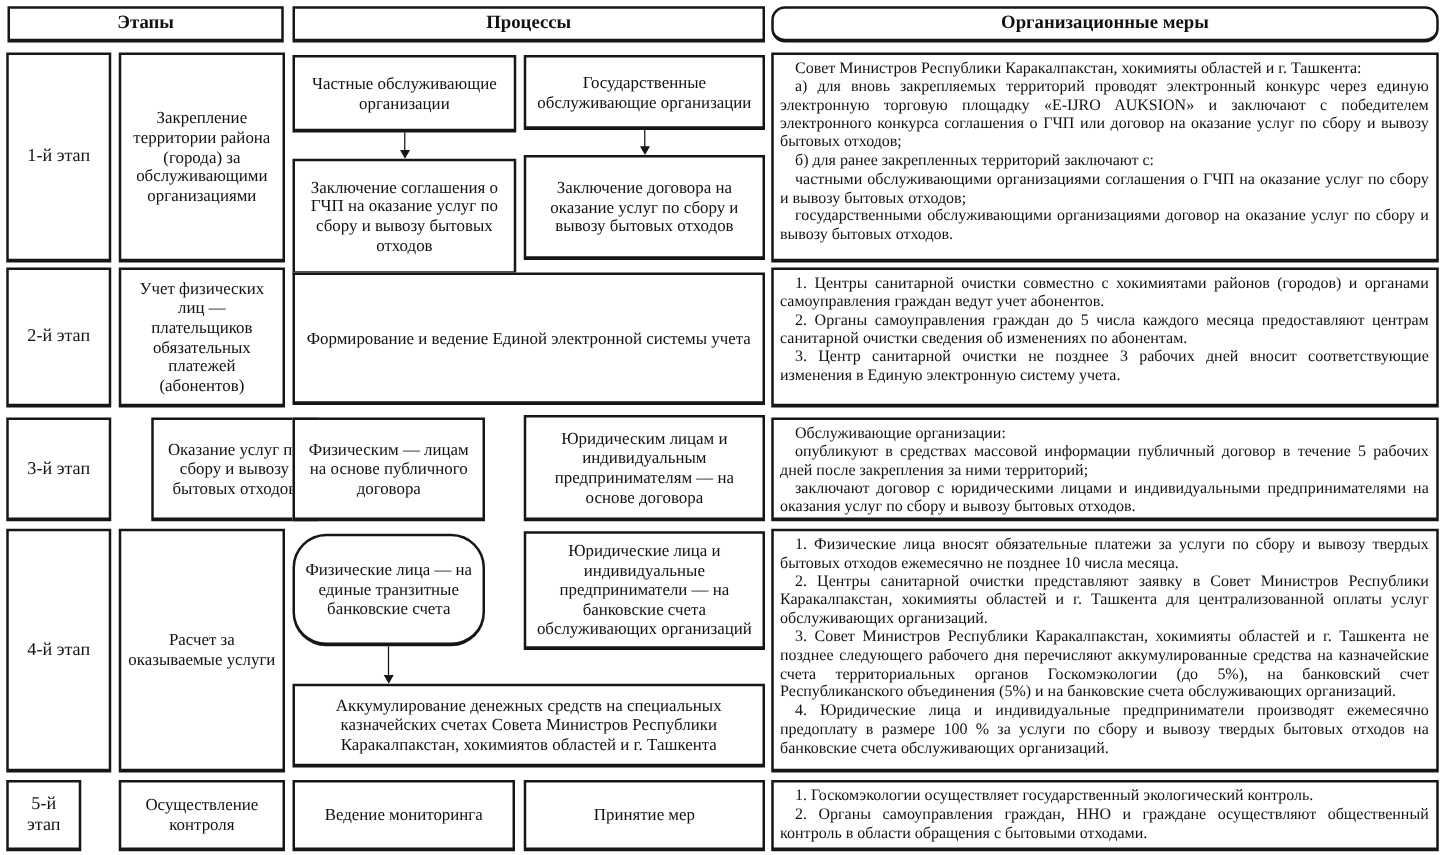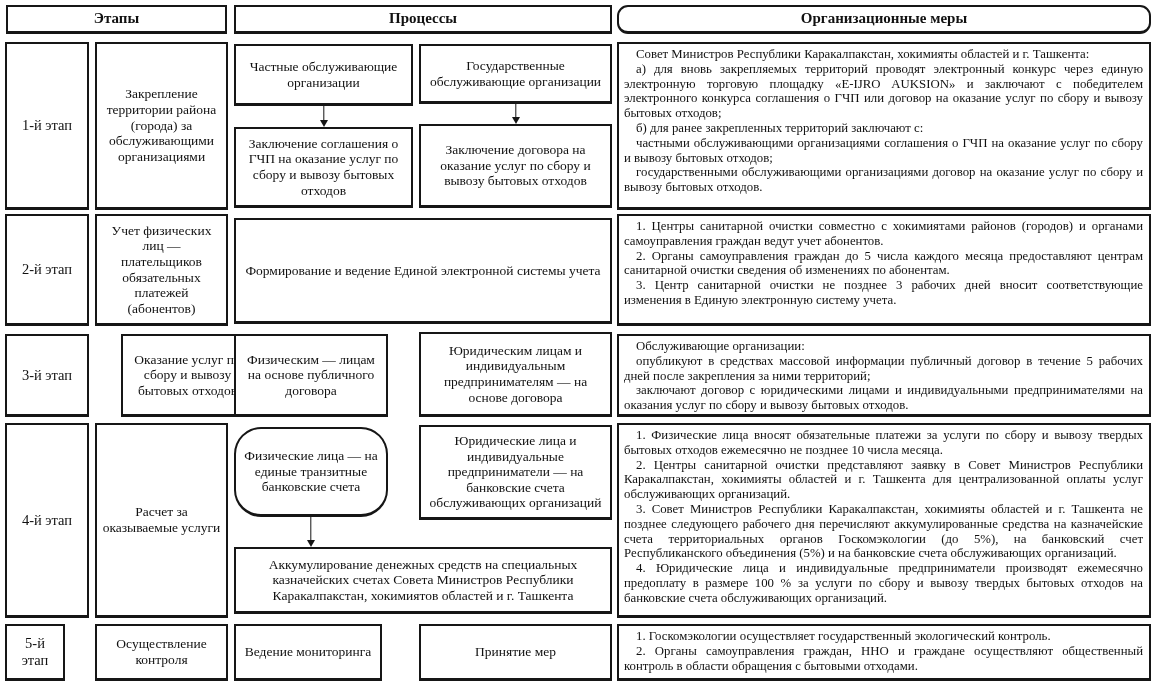--- a/index.html
+++ b/index.html
@@ -71,21 +71,21 @@
   <div class="box center" style="left:95px; top:42px; width:133px; height:168px;">
     <span>Закрепление территории района (города) за обслуживающими организациями</span>
   </div>
   <div class="box center" style="left:234px; top:44px; width:179px; height:62px;">
     <span>Частные обслуживающие организации</span>
   </div>
   <div class="arrow" style="left:234px; top:106px; width:179px; height:21px;">
     <div class="shaft"></div>
     <div class="head"></div>
   </div>
-  <div class="box center" style="left:234px; top:127px; width:179px; height:81px;">
+  <div class="box center" style="left:234px; top:127px; width:179px; height:93px;">
     <span>Заключение соглашения о ГЧП на оказание услуг по сбору и вывозу бытовых отходов</span>
   </div>
   <div class="box center" style="left:419px; top:44px; width:193px; height:60px;align-items:center;">
     <span>Государственные обслуживающие организации</span>
   </div>
   <div class="arrow" style="left:419px; top:104px; width:193px; height:20px;">
     <div class="shaft"></div>
     <div class="head"></div>
   </div>
   <div class="box center" style="left:419px; top:124px; width:193px; height:84px;">
@@ -157,21 +157,21 @@
     <p>3. Совет Министров Республики Каракалпакстан, хокимияты областей и г. Ташкента не позднее следующего рабочего дня перечисляют аккумулированные средства на казначейские счета территориальных органов Госкомэкологии (до 5%), на банковский счет Республиканского объединения (5%) и на банковские счета обслуживающих организаций.</p>
     <p>4. Юридические лица и индивидуальные предприниматели производят ежемесячно предоплату в размере 100 % за услуги по сбору и вывозу твердых бытовых отходов на банковские счета обслуживающих организаций.</p>
   </div>
 
   <div class="box center stage-label" style="left:5px; top:624px; width:60px; height:57px;">
     <span>5-й этап</span>
   </div>
   <div class="box center" style="left:95px; top:624px; width:133px; height:57px;">
     <span>Осуществление контроля</span>
   </div>
-  <div class="box center" style="left:234px; top:624px; width:148px; height:57px;">
+  <div class="box center" style="left:234px; top:624px; width:178px; height:57px;">
     <span>Ведение мониторинга</span>
   </div>
   <div class="box center" style="left:419px; top:624px; width:193px; height:57px;">
     <span>Принятие мер</span>
   </div>
   <div class="box measures" style="left:617px; top:624px; width:534px; height:57px;">
     <p>1. Госкомэкологии осуществляет государственный экологический контроль.</p>
     <p>2. Органы самоуправления граждан, ННО и граждане осуществляют общественный контроль в области обращения с бытовыми отходами.</p>
   </div>
 

